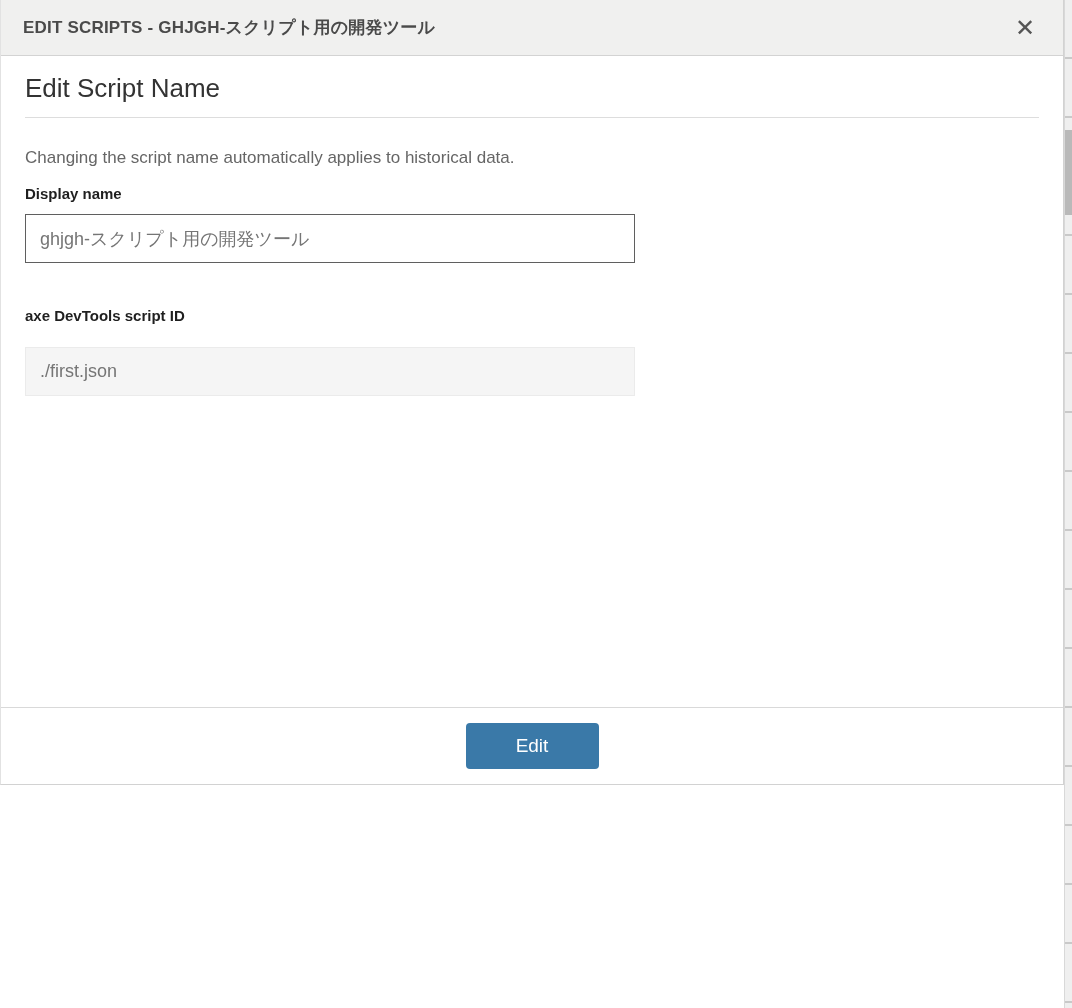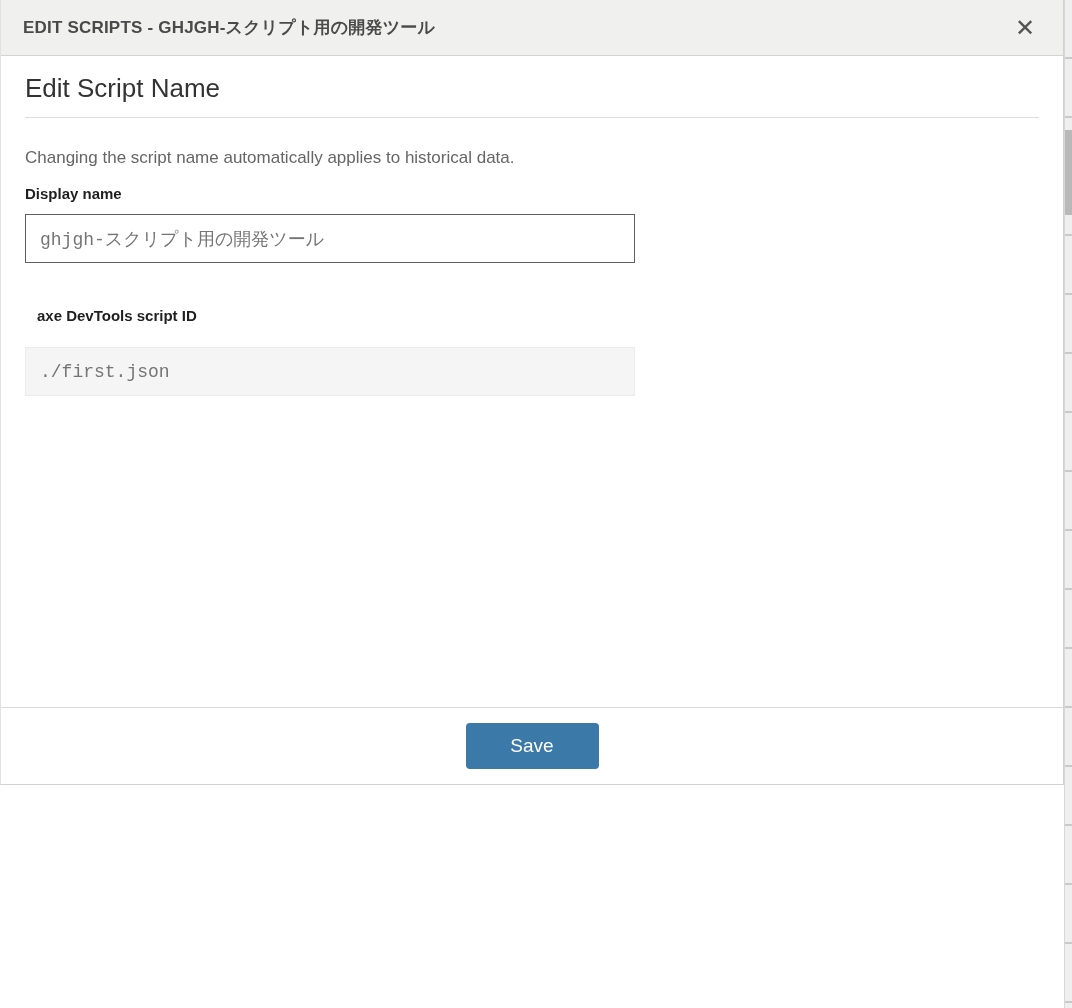--- a/index.html
+++ b/index.html
@@ -66,31 +66,31 @@
   .description {
     margin-top: 30px;
     font-size: 17px; color: #666666; line-height: 1.2;
   }
 
   .field-label {
     display: block;
     margin-top: 17px;
     font-size: 15px; font-weight: bold; color: #1f1f1f;
   }
-  .field-label.second { margin-top: 44px; margin-left: 12px; }
+  .field-label.second { margin-top: 44px; }
 
   .text-input {
     display: block;
     margin-top: 12px;
     width: 610px; height: 49px;
     border: 1px solid #5f5f5f;
     background: #ffffff;
     padding: 0 14px;
     font-size: 18px; color: #757575;
-    font-family: Liberation Mono, monospace;
+    font-family: Liberation Sans, sans-serif;
   }
   .text-input.readonly {
     margin-top: 23px;
     background: #f5f5f5;
     border: 1px solid #ebebeb;
     color: #757575;
   }
 
   .modal-footer {
     position: absolute; left: 0; bottom: 0; width: 100%;
@@ -134,17 +134,17 @@
 
       <label class="field-label">Display name</label>
       <input class="text-input" type="text" value="ghjgh-スクリプト用の開発ツール" style="">
 
       <label class="field-label second">axe DevTools script ID</label>
       <input class="text-input readonly" type="text" readonly="" value="./first.json" style="">
 
     </div>
 
     <div class="modal-footer">
-      <button class="save-btn">Save</button>
+      <button class="save-btn">Edit</button>
     </div>
 
   </div>
 </div>
 
 </body></html>

